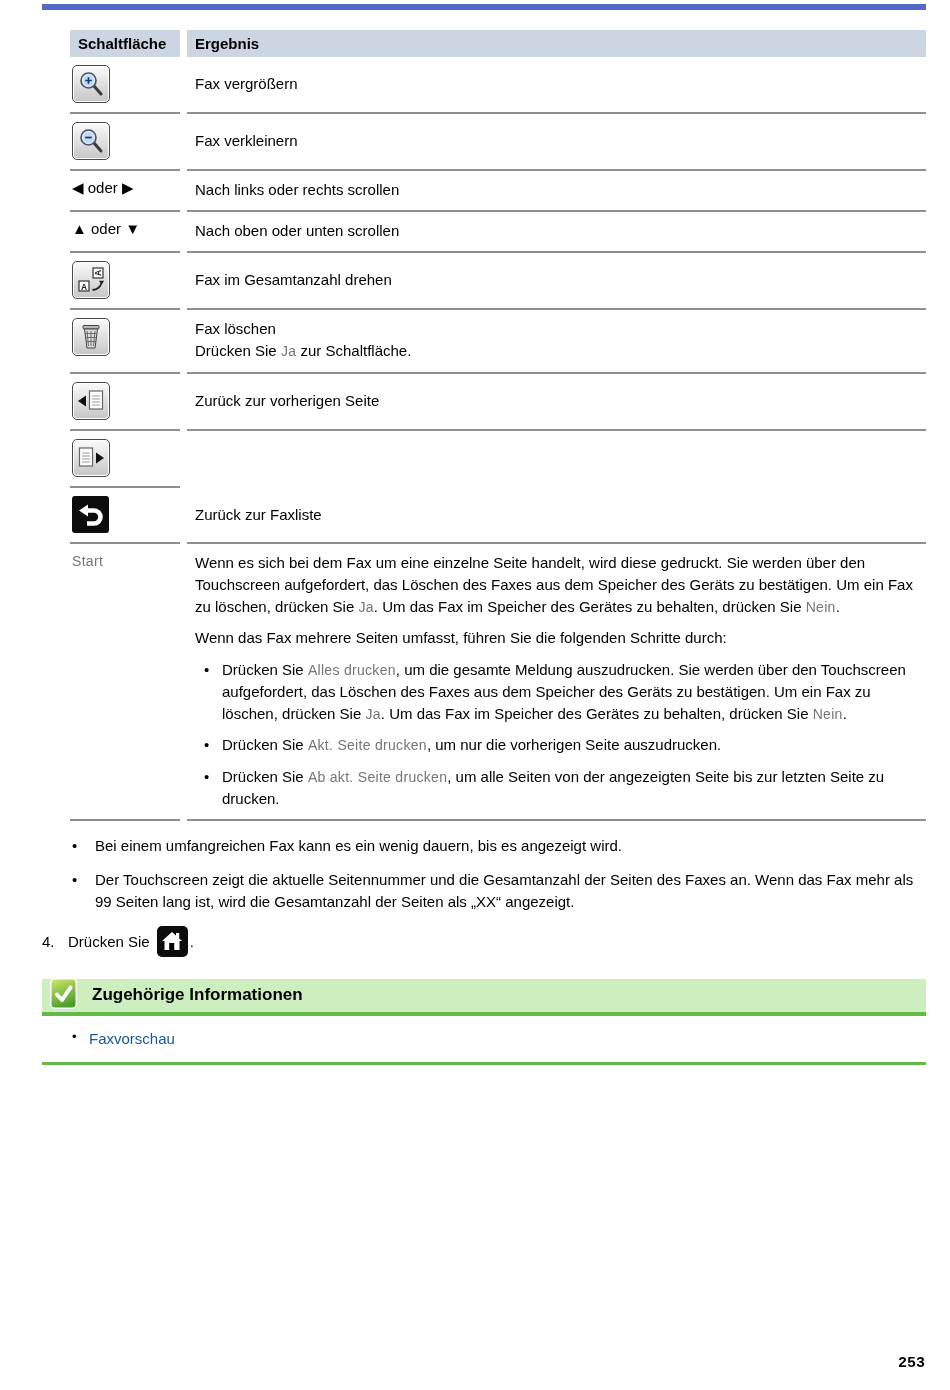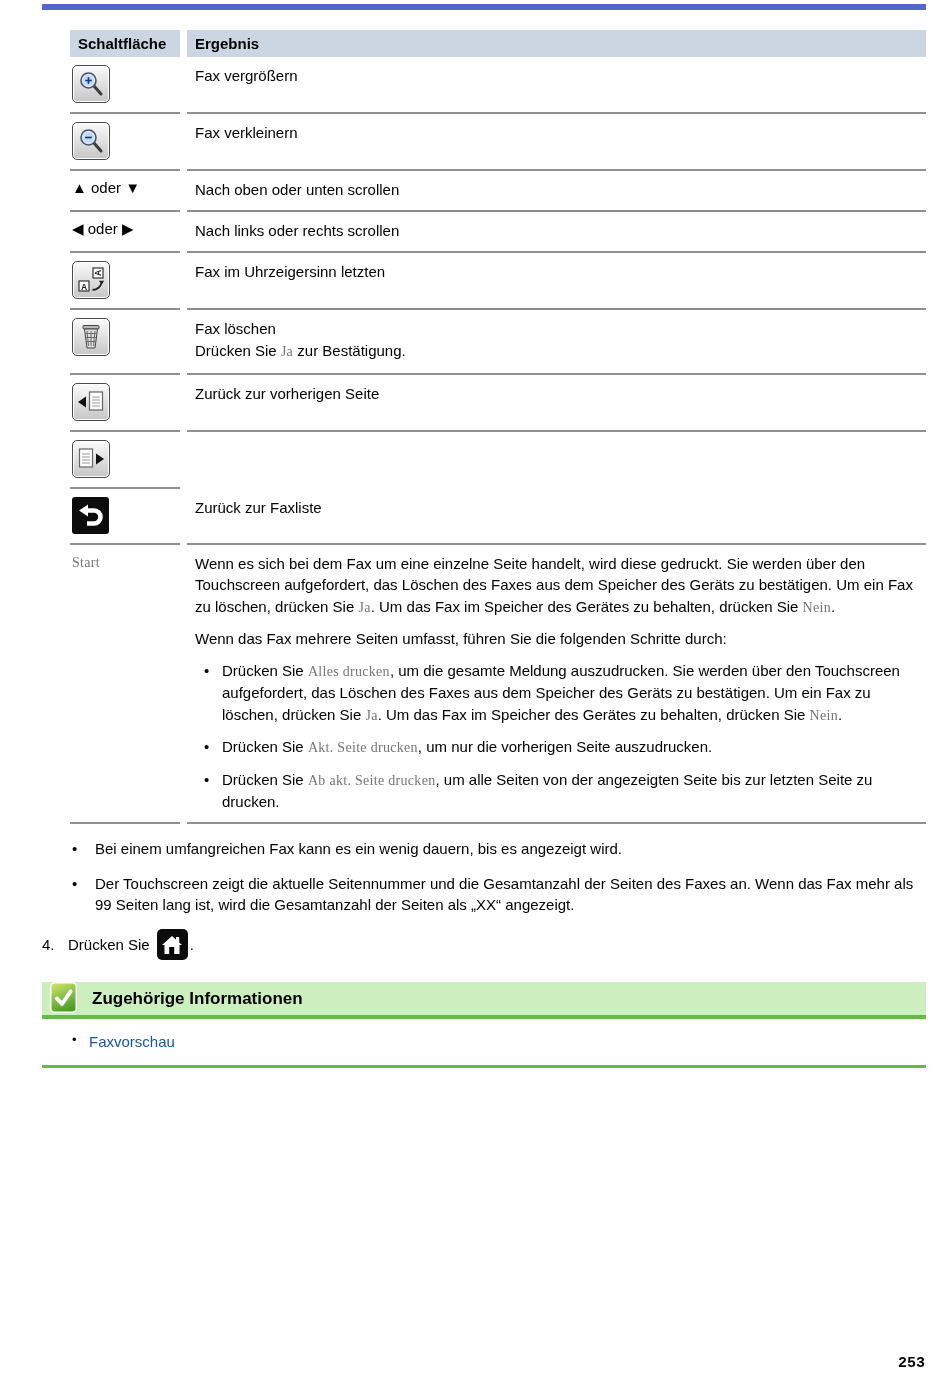--- a/index.html
+++ b/index.html
@@ -7,28 +7,28 @@
   body{width:950px;height:1390px;background:#ffffff;font-family:"Liberation Sans",sans-serif;
        font-size:15px;color:#000;position:relative;overflow:hidden}
   .top-bar{position:absolute;left:42px;top:4px;width:884px;height:6px;background:var(--top-bar,#5568c9)}
   .content{position:absolute;left:42px;top:30px;width:884px}
   .rtable{margin-left:28px;width:856px}
   .thead,.trow{display:grid;grid-template-columns:110px 1fr;column-gap:7px}
   .hcell{background:var(--table-header-bg,#ccd6e3);font-weight:bold;padding:5px 8px;font-size:15px}
   .cell{border-bottom:2px solid var(--row-border,#8f8f8f);padding:8px 0 9px}
   .cell-left{padding-left:2px}
   .cell-right{padding-left:8px;padding-right:2px}
-  .trow.vcenter .cell-right{display:flex;flex-direction:column;}
+  .trow.vcenter .cell-right{display:flex;flex-direction:column;justify-content:center}
   .para{margin:0 0 10px;line-height:1.45}
   .para:last-child{margin-bottom:0}
   .para.tight{margin-bottom:1px}
   .bullet{display:flex}
   .marker{width:27px;padding-left:9px;flex:none}
   .btxt{flex:1}
-  .mono{font-family:Liberation Serif, serif;color:var(--mono-gray,#757575);font-size:14px;letter-spacing:.3px}
+  .mono{font-family:Liberation Sans, sans-serif;color:var(--mono-gray,#757575);font-size:14px;letter-spacing:.3px}
   .blabel{font-size:15px}
   .btn-gray{display:inline-flex;align-items:center;justify-content:center;width:38px;height:38px;
     border:1px solid #4a4a4a;border-radius:5px;
     background:linear-gradient(180deg,#fbfbfb 0%,#e3e3e3 45%,#c6c6c6 100%);
     box-shadow:inset 0 0 0 1px #ffffff}
   .btn-black{display:inline-flex;align-items:center;justify-content:center;width:37px;height:37px;
     background:#0c0c0c;border-radius:3px}
   .btn-black.small{width:31px;height:31px;border-radius:5px}
   .notes{margin:14px 0 0 28px}
   .notes .bullet{margin-bottom:13px}
@@ -79,58 +79,58 @@
                   <circle cx="11.5" cy="10.5" r="7.5" fill="#dce9f8" stroke="#46536b" stroke-width="1.6"></circle>
                   <circle cx="11.5" cy="10.5" r="5.2" fill="#c3d9f2"></circle>
                   <path d="M8.2 10.5 H14.8" stroke="#123d7c" stroke-width="1.7"></path>
                 </svg>
               </span></div>
             <div class="cell cell-right">
               <div class="para"><span>Fax verkleinern</span></div>
             </div>
           </div>
           <div class="trow">
+            <div class="cell cell-left"><span class="blabel"><span>◀ oder ▶</span></span></div>
+            <div class="cell cell-right">
+              <div class="para"><span>Nach links oder rechts scrollen</span></div>
+            </div>
+          </div>
+          <div class="trow">
             <div class="cell cell-left"><span class="blabel"><span>▲ oder ▼</span></span></div>
             <div class="cell cell-right">
               <div class="para"><span>Nach oben oder unten scrollen</span></div>
-            </div>
-          </div>
-          <div class="trow">
-            <div class="cell cell-left"><span class="blabel"><span>◀ oder ▶</span></span></div>
-            <div class="cell cell-right">
-              <div class="para"><span>Nach links oder rechts scrollen</span></div>
             </div>
           </div>
           <div class="trow vcenter">
             <div class="cell cell-left"><span class="ibtn btn-gray">
                 <svg width="30" height="30" viewBox="0 0 30 30">
                   <rect x="3" y="16" width="10" height="10" fill="#fdfdfd" stroke="#333" stroke-width="1.2"></rect>
                   <text x="8" y="24.5" font-size="8.5" font-weight="bold" fill="#222" text-anchor="middle">A</text>
                   <rect x="17" y="3" width="10" height="10" fill="#fdfdfd" stroke="#333" stroke-width="1.2"></rect>
                   <text x="22" y="11" font-size="8.5" font-weight="bold" fill="#222" text-anchor="middle" transform="rotate(-90 22 8)">A</text>
                   <path d="M16.5 25 C21 25 25 21.5 25.5 17.5" fill="none" stroke="#222" stroke-width="1.8"></path>
                   <polygon points="25.6,19.8 22.9,15.8 28.2,15.8" fill="#222"></polygon>
                 </svg>
               </span></div>
             <div class="cell cell-right">
-              <div class="para"><span>Fax im Uhrzeigersinn letzten</span></div>
+              <div class="para"><span>Fax im Gesamtanzahl drehen</span></div>
             </div>
           </div>
           <div class="trow vcenter">
             <div class="cell cell-left"><span class="ibtn btn-gray">
                 <svg width="24" height="27" viewBox="0 0 24 27">
                   <rect x="4" y="2.5" width="16" height="3.5" rx="1" fill="#b9b9b9" stroke="#444"></rect>
                   <path d="M5.5 6 L8 25 H16 L18.5 6 Z" fill="#dcdcdc" stroke="#444"></path>
                   <path d="M8 8 L9.5 23 M12 8 V23 M16 8 L14.5 23" stroke="#6b6b6b" stroke-width="1"></path>
                   <path d="M6.5 10.5 H17.5 M7 14.5 H17 M7.3 18.5 H16.7" stroke="#6b6b6b" stroke-width="1"></path>
                 </svg>
               </span></div>
             <div class="cell cell-right">
               <div class="para tight"><span>Fax löschen</span></div>
-              <div class="para tight"><span>Drücken Sie </span><span class="mono">Ja</span><span> zur Bestätigung.</span></div>
+              <div class="para tight"><span>Drücken Sie </span><span class="mono">Ja</span><span> zur Schaltfläche.</span></div>
             </div>
           </div>
           <div class="trow vcenter">
             <div class="cell cell-left"><span class="ibtn btn-gray">
                 <svg width="30" height="26" viewBox="0 0 30 26">
                   <polygon points="2,13 10,7.5 10,18.5" fill="#111"></polygon>
                   <rect x="13.5" y="3" width="13" height="18" fill="#fff" stroke="#666" stroke-width="1.2"></rect>
                   <path d="M16 8 H24 M16 11 H24 M16 14 H24 M16 17 H24" stroke="#999" stroke-width="1.2"></path>
                 </svg>
               </span></div>

